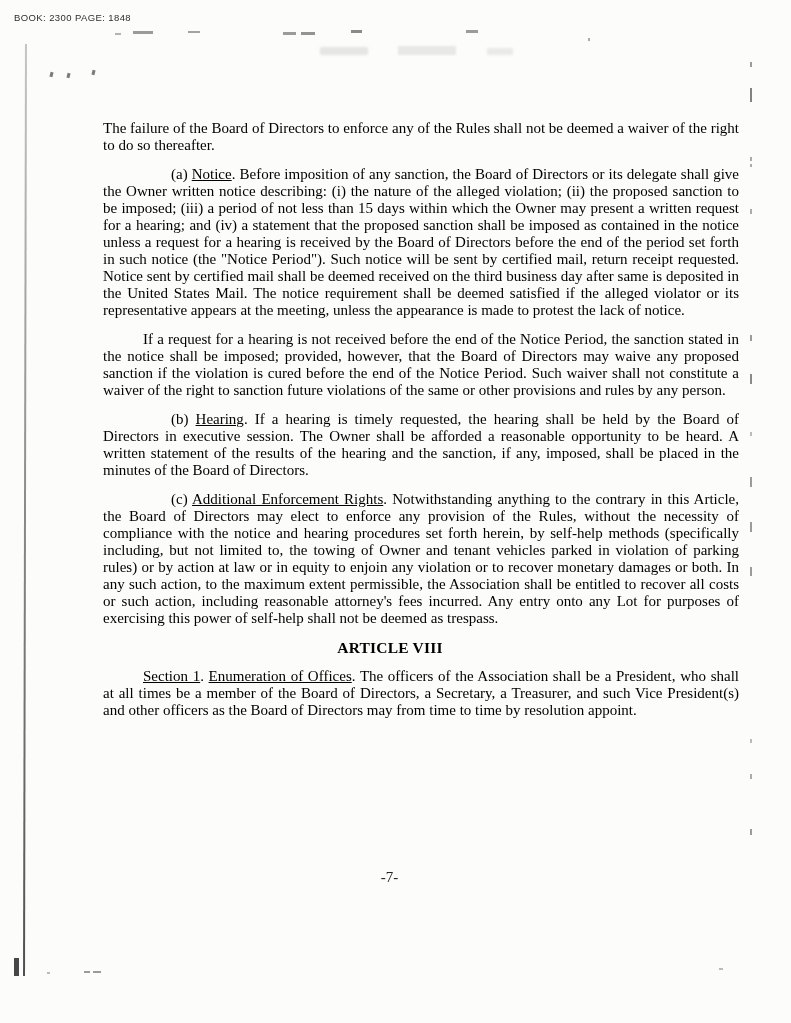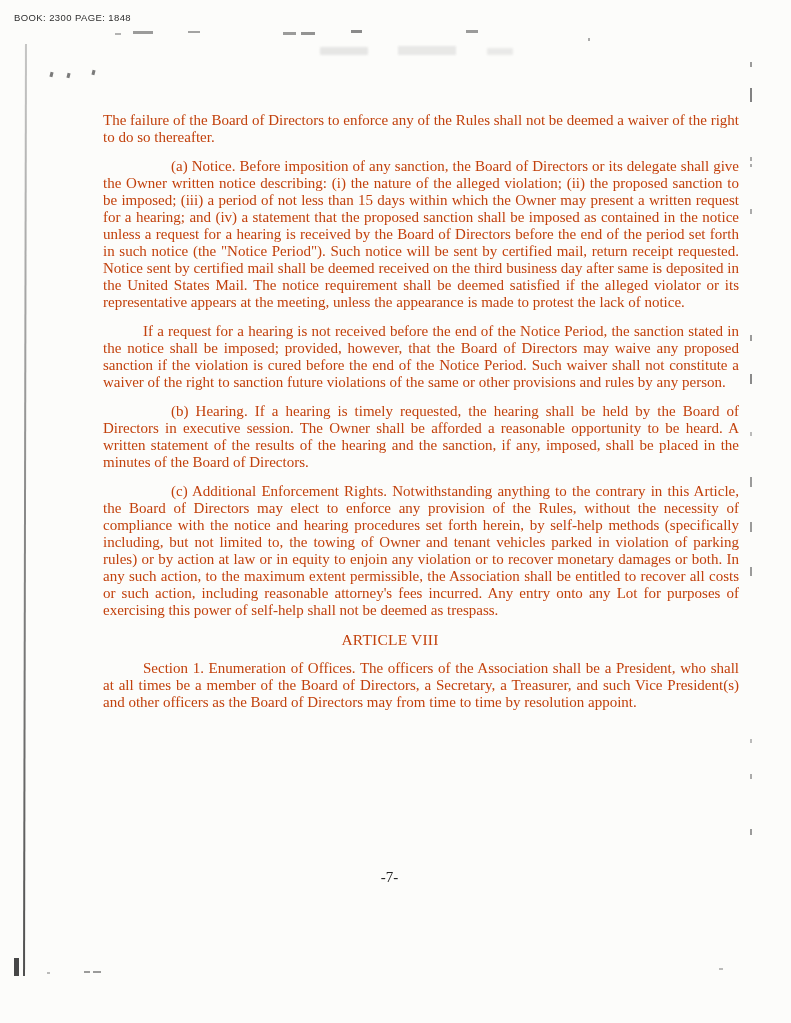--- a/index.html
+++ b/index.html
@@ -2,28 +2,28 @@
 <html><head>
 <meta charset="utf-8">
 <title>Scanned Document Page</title>
 <style>
   html,body{margin:0;padding:0;}
   body{width:791px;height:1023px;background:#fcfcfa;}
   .page{position:relative;width:791px;height:1023px;background:#fcfcfa;overflow:hidden;
         font-family:"Liberation Serif",serif;color:#171717;}
   .book-label{position:absolute;left:14px;top:12px;font-family:"Liberation Sans",sans-serif;
         font-size:9.5px;letter-spacing:.4px;color:#2e2e2e;white-space:nowrap;}
-  .content{position:absolute;left:103px;top:112px;width:636px;font-size:15px;line-height:17px;
-        text-align:justify;color:#c2410c;}
+  .content{position:absolute;left:103px;top:120px;width:636px;font-size:15px;line-height:17px;
+        text-align:justify;color:#000000;}
   .para{margin:0 0 12px;}
   .indent-none{text-indent:0;}
   .indent-normal{text-indent:40px;}
   .indent-large{text-indent:68px;}
-  .u{}
-  .heading-block{text-align:center;font-weight:normal;font-size:15.5px;line-height:17.5px;
+  .u{text-decoration:underline;}
+  .heading-block{text-align:center;font-weight:bold;font-size:15.5px;line-height:17.5px;
         letter-spacing:.2px;transform:translateX(-31px);margin:1px 0 11px;}
   .page-number{position:absolute;left:0;top:869px;width:791px;text-align:center;
         font-size:15px;color:#222;transform:translateX(-6px);}
   .artifact{position:absolute;background:#5a5a5a;}
 </style>
 </head>
 <body>
 
 <div class="page">
 

